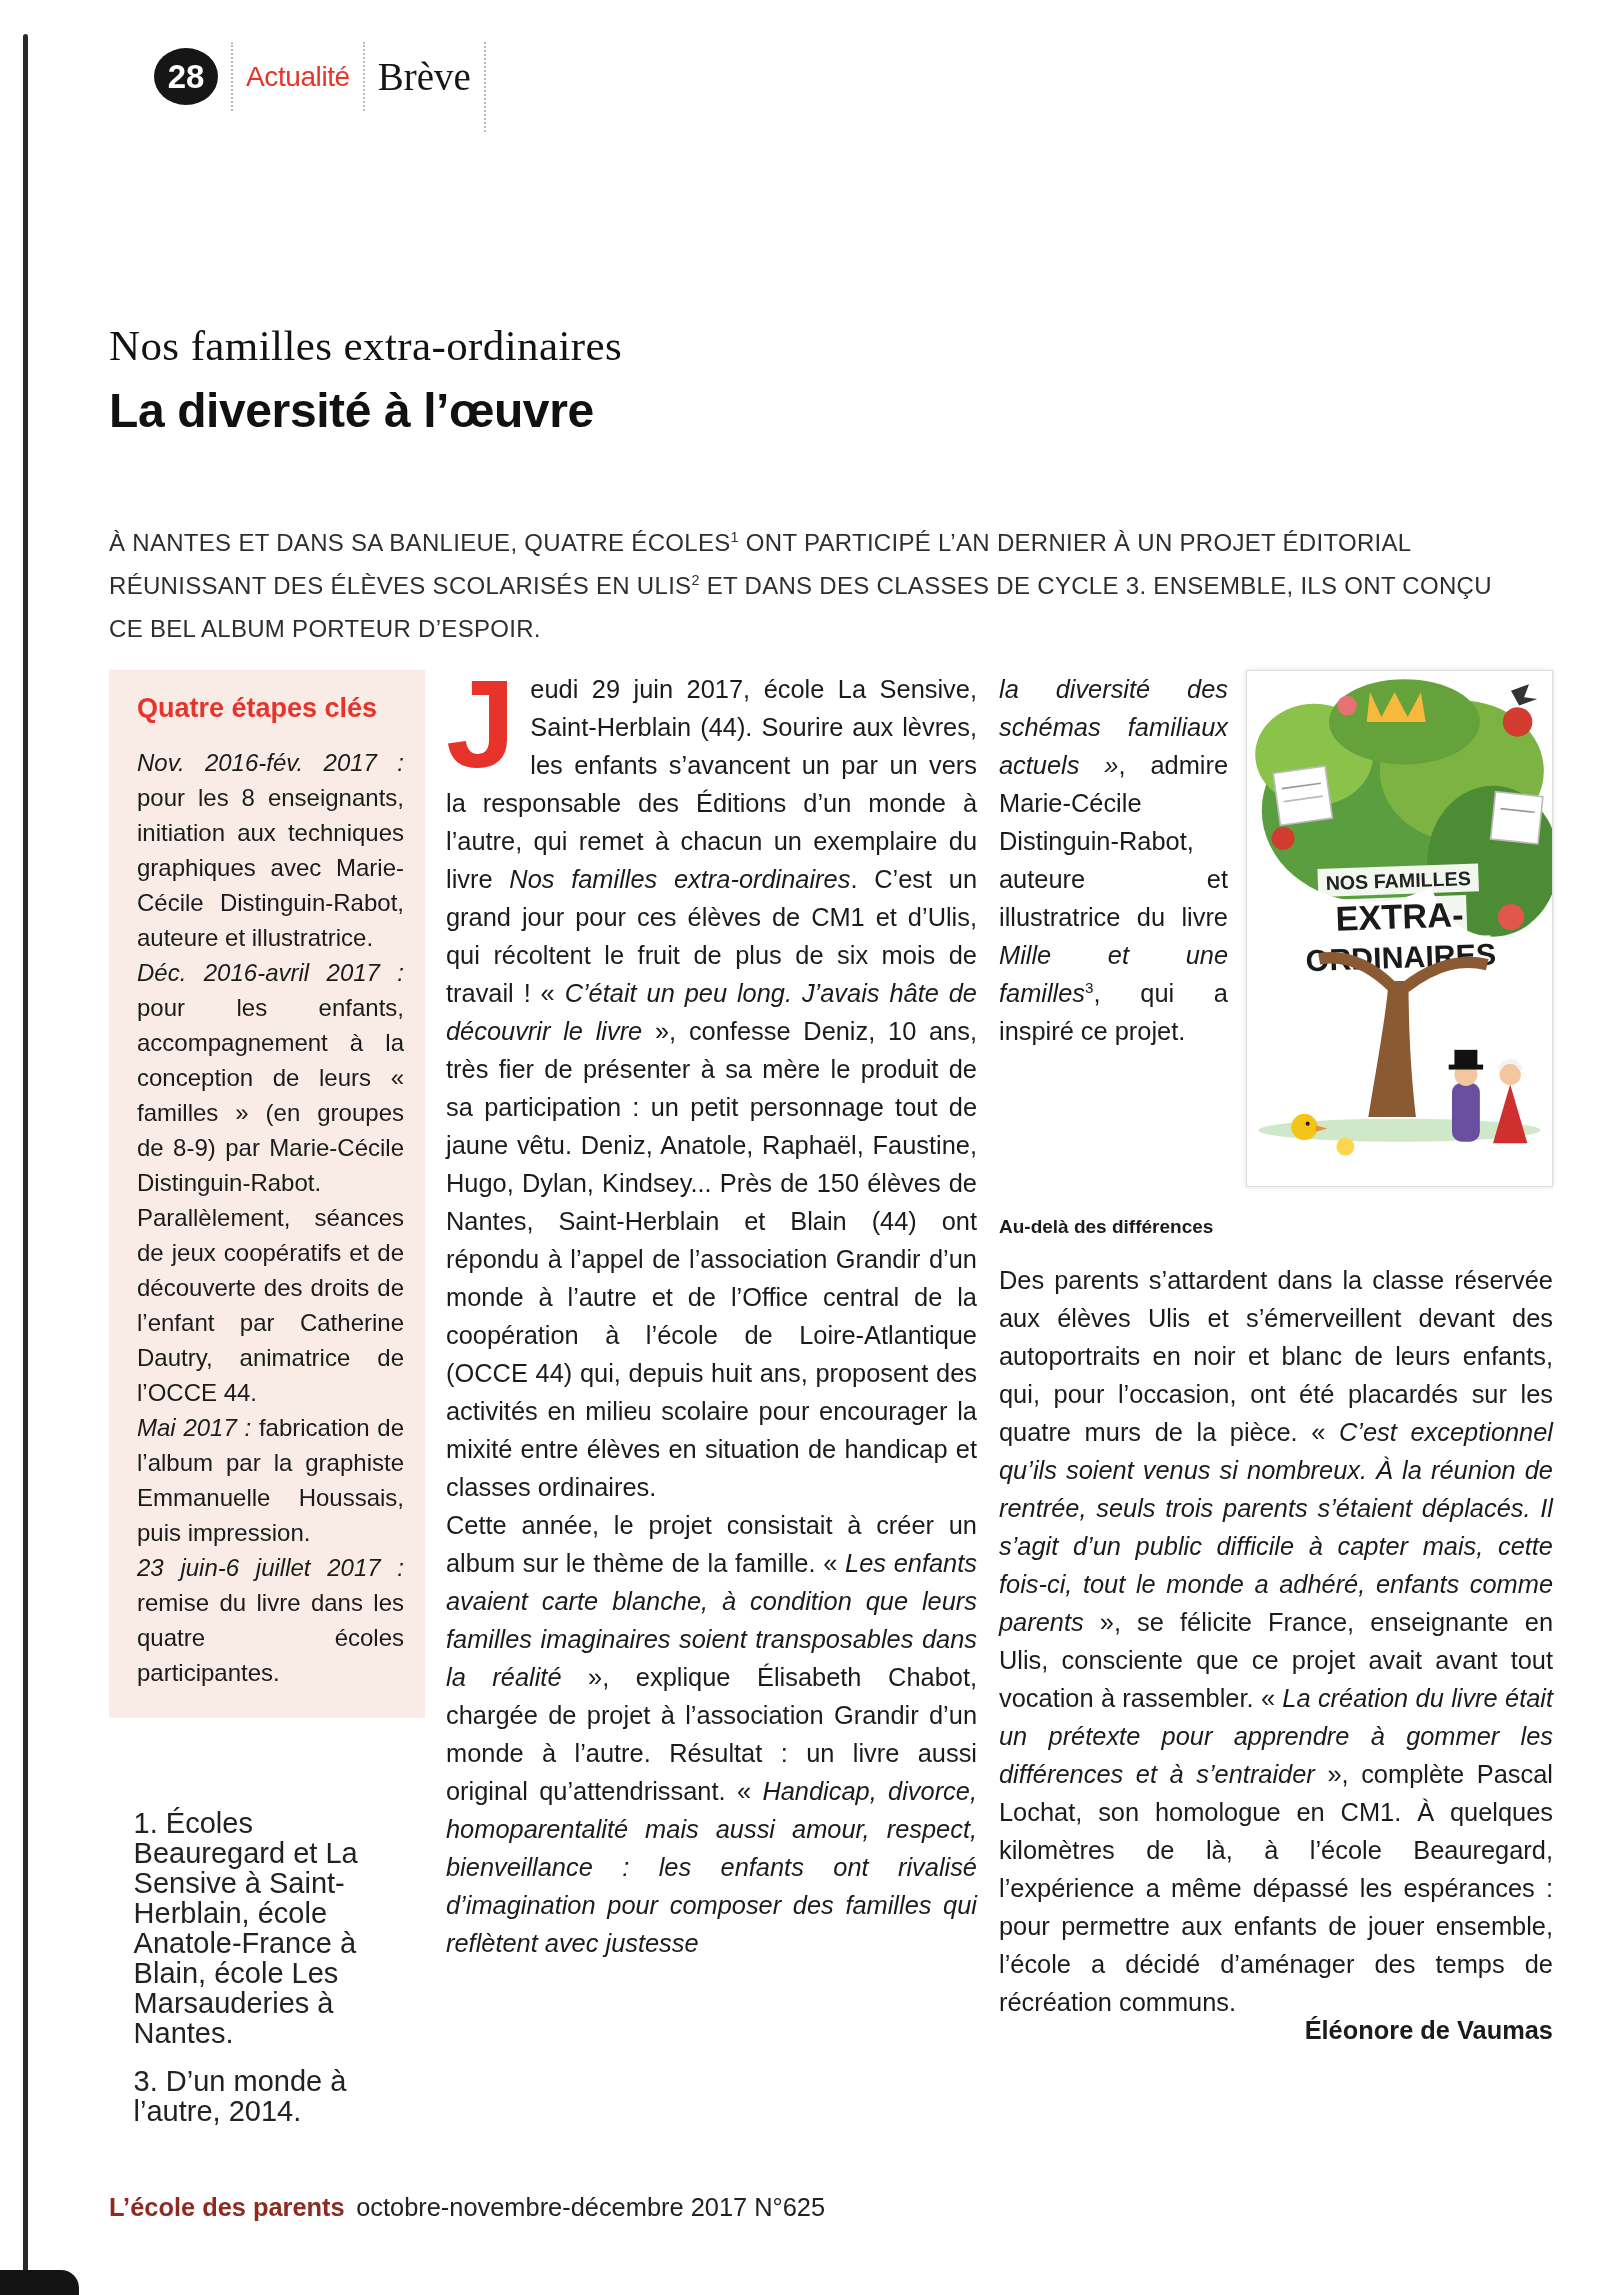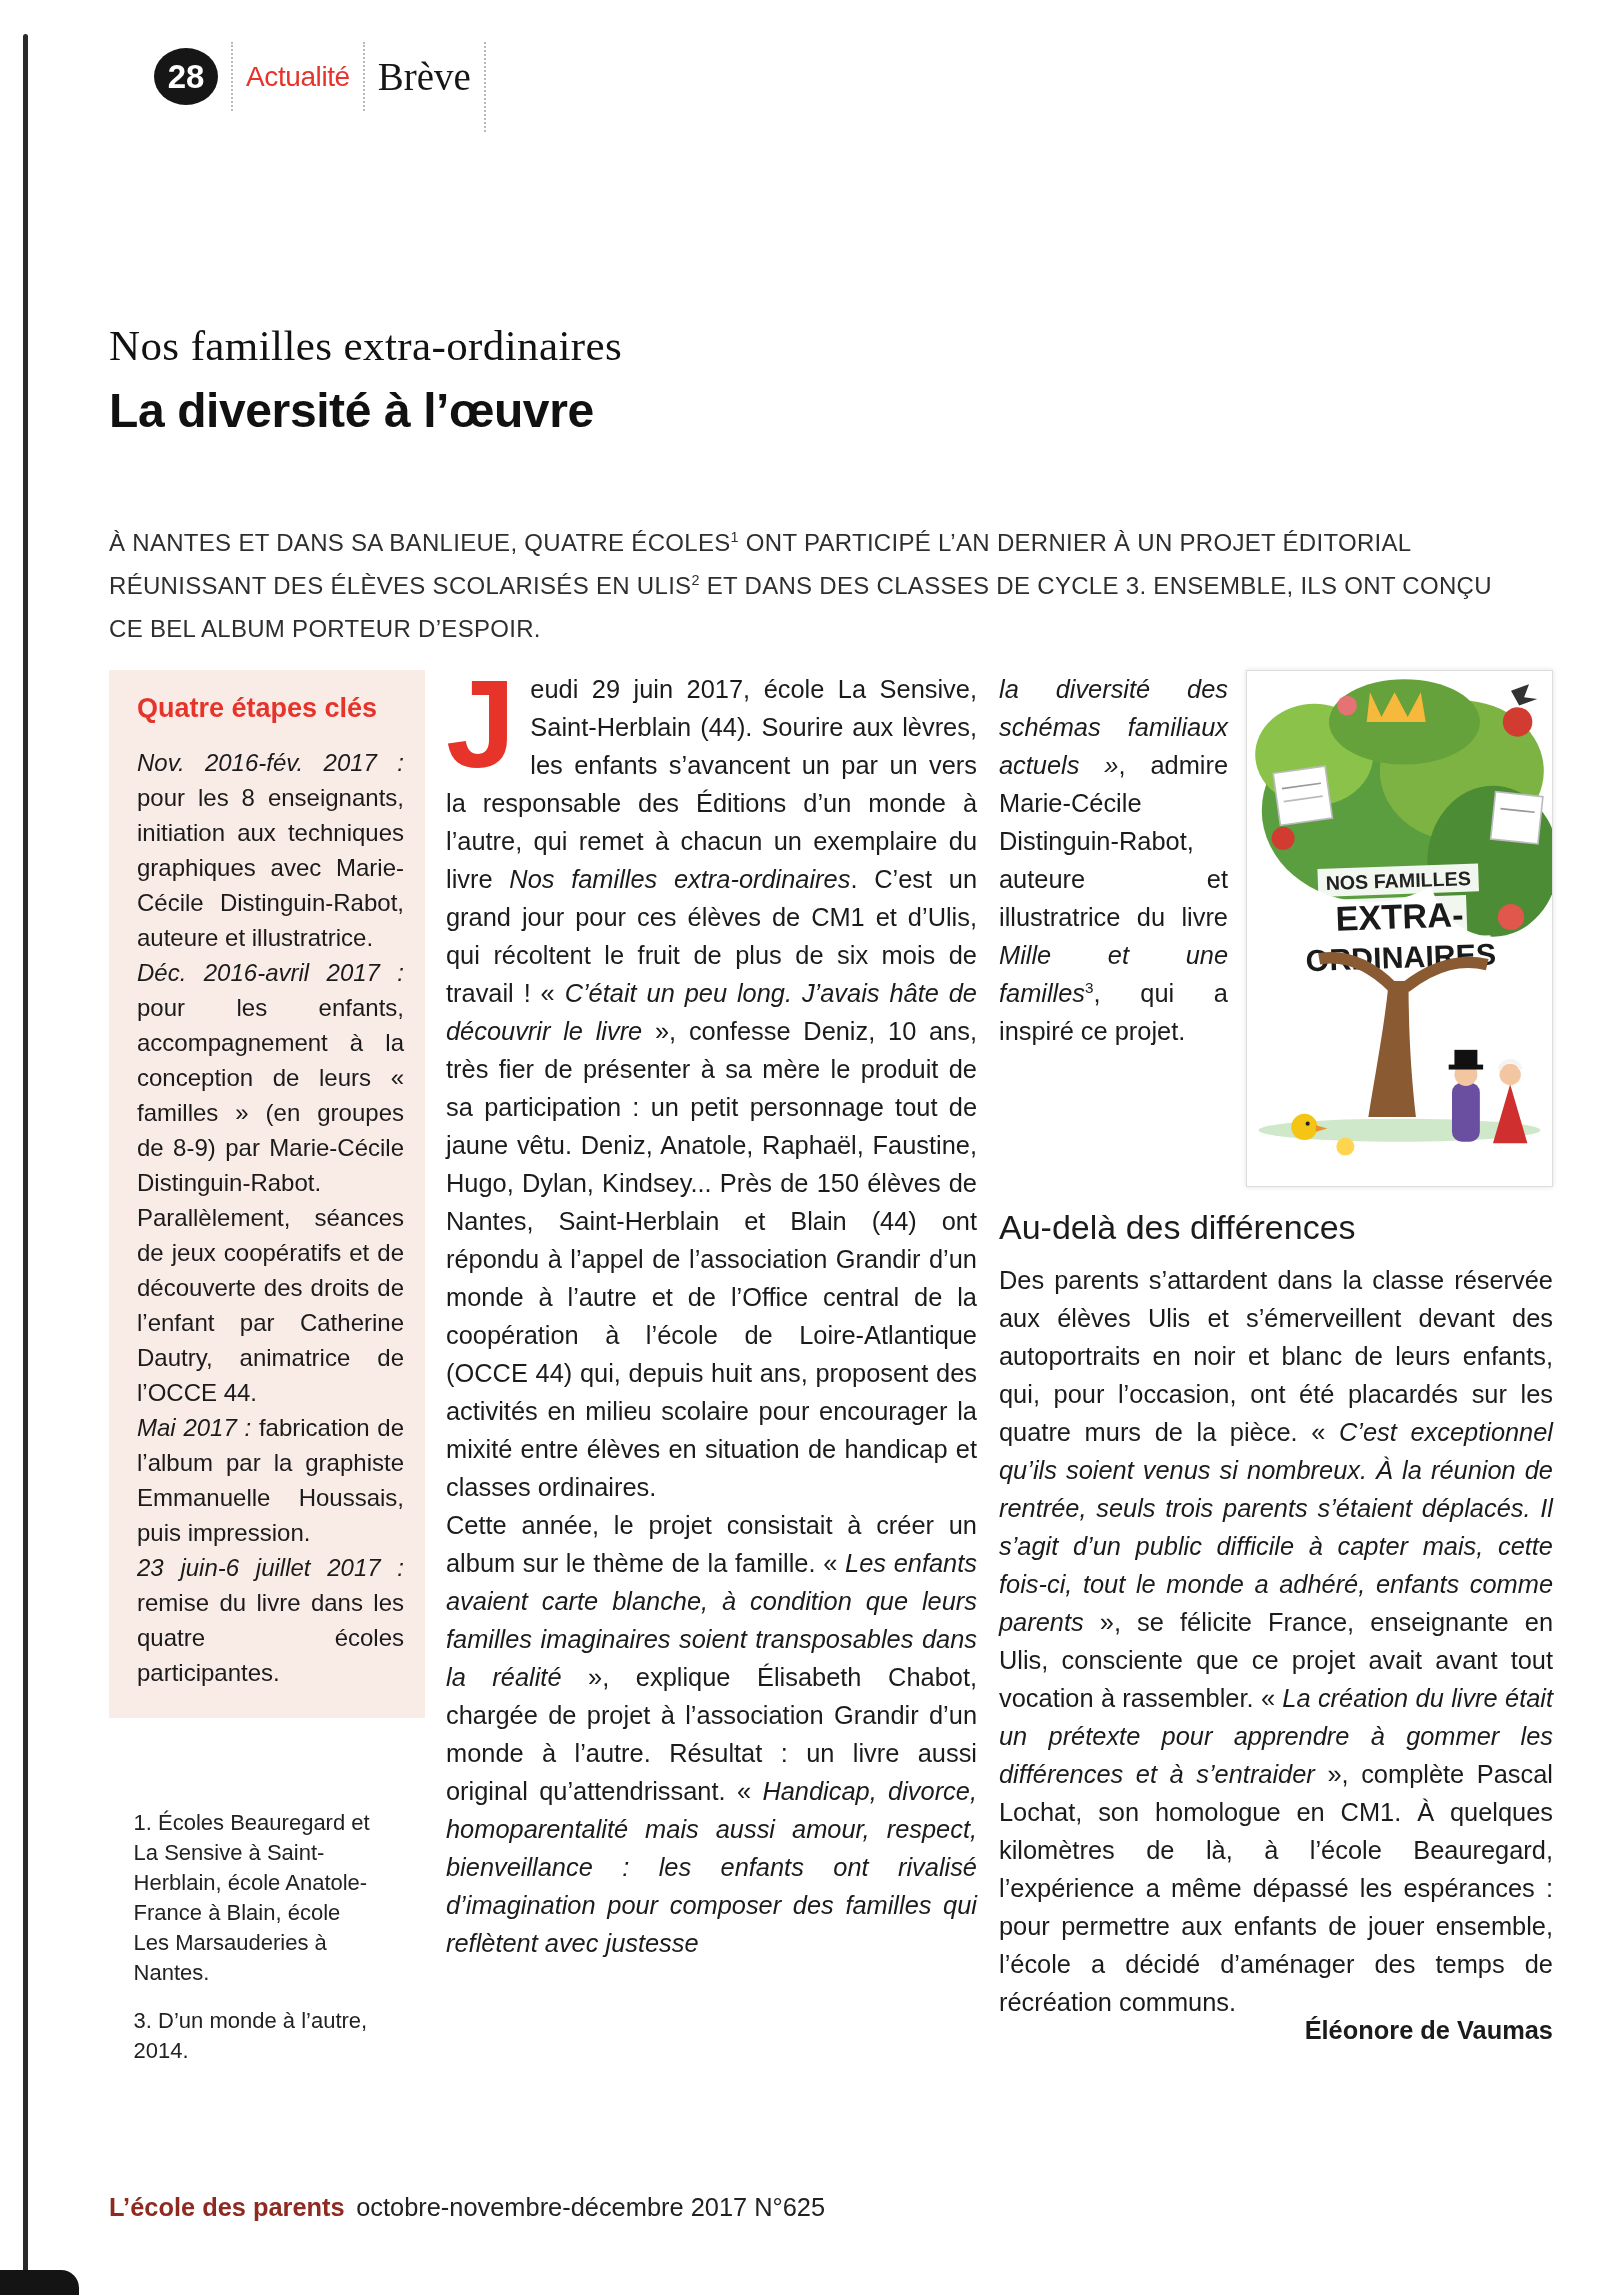--- a/index.html
+++ b/index.html
@@ -34,29 +34,29 @@
   .columns{position:absolute;left:109px;top:670px;width:1444px;display:flex;}
   .rail{width:316px;flex:none;}
   .colmid{width:531px;flex:none;margin-left:21px;font-size:25.4px;line-height:38px;text-align:justify;}
   .colright{width:554px;flex:none;margin-left:22px;font-size:25.4px;line-height:38px;text-align:justify;}
 
   .sidebar-box{background:#f9ebe6;padding:23px 21px 28px 28px;}
   .sidebar-title{color:#e6342b;font-size:27px;font-weight:700;margin-bottom:21px;}
   .sidebar-box p{margin:0;font-size:24px;line-height:35px;text-align:justify;}
 
   .footnotes{margin:90px 0 0 24.6px;width:246px;}
-  .footnotes p{margin:0 0 18px 0;font-size:22px;line-height:30px;color:#222;}
+  .footnotes p{margin:0 0 18px 0;font-size:29px;line-height:30px;color:#222;}
 
   .colmid p{margin:0;}
   .dropcap{float:left;color:#e6342b;font-weight:700;font-size:125px;line-height:97px;
            padding:4.9px 14.8px 0 0;}
 
   .cover{float:right;width:305px;height:515px;margin:0 0 21px 18px;background:#fff;
          border:0.8px solid #ddd;box-shadow:0 0 4.9px rgba(0,0,0,.12);}
-  .subhead{clear:both;font-size:34px;font-weight:400;margin:24.6px 0 14.8px 0;text-align:left;}
+  .subhead{clear:both;font-size:19px;font-weight:700;margin:24.6px 0 14.8px 0;text-align:left;}
   .colright p{margin:0;}
   .byline{float:right;font-weight:700;margin-top:28px;}
 
   .footer{position:absolute;left:109px;top:2193px;font-size:25.4px;}
   .mag{color:#8e2a20;font-weight:700;}
   .issue{color:#222;margin-left:11.5px;}
 </style>
 </head>
 <body>
 

